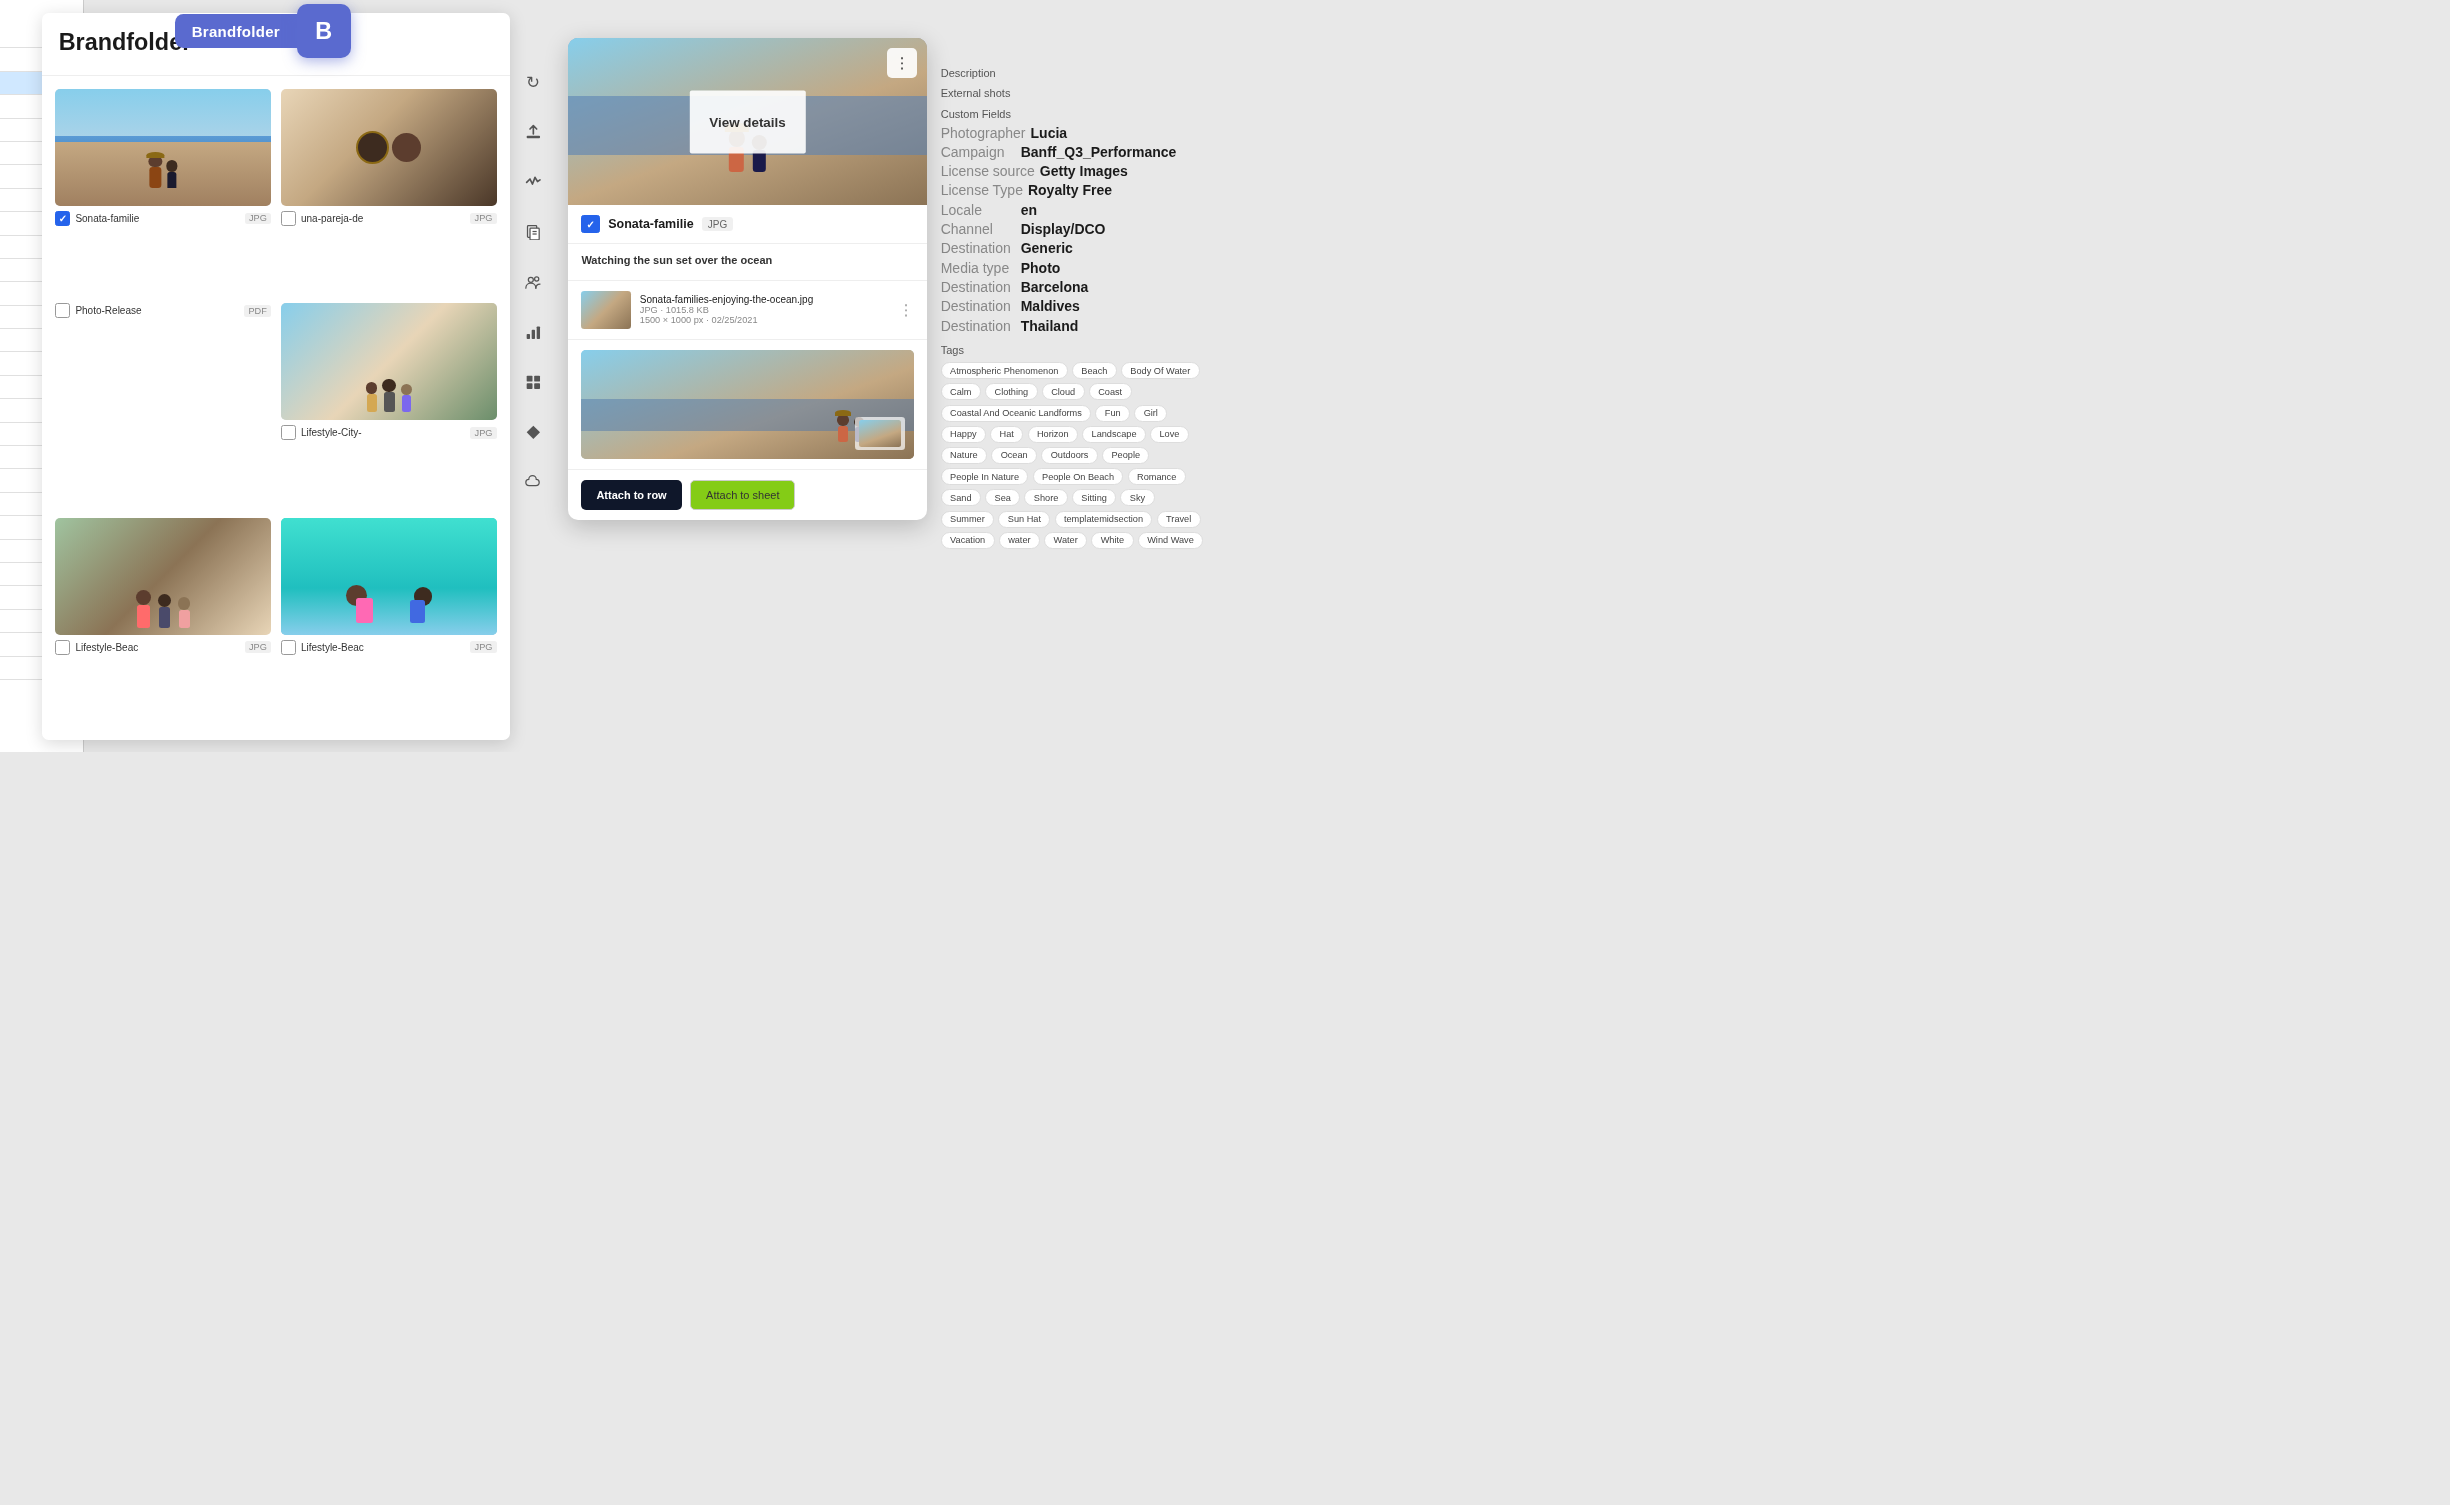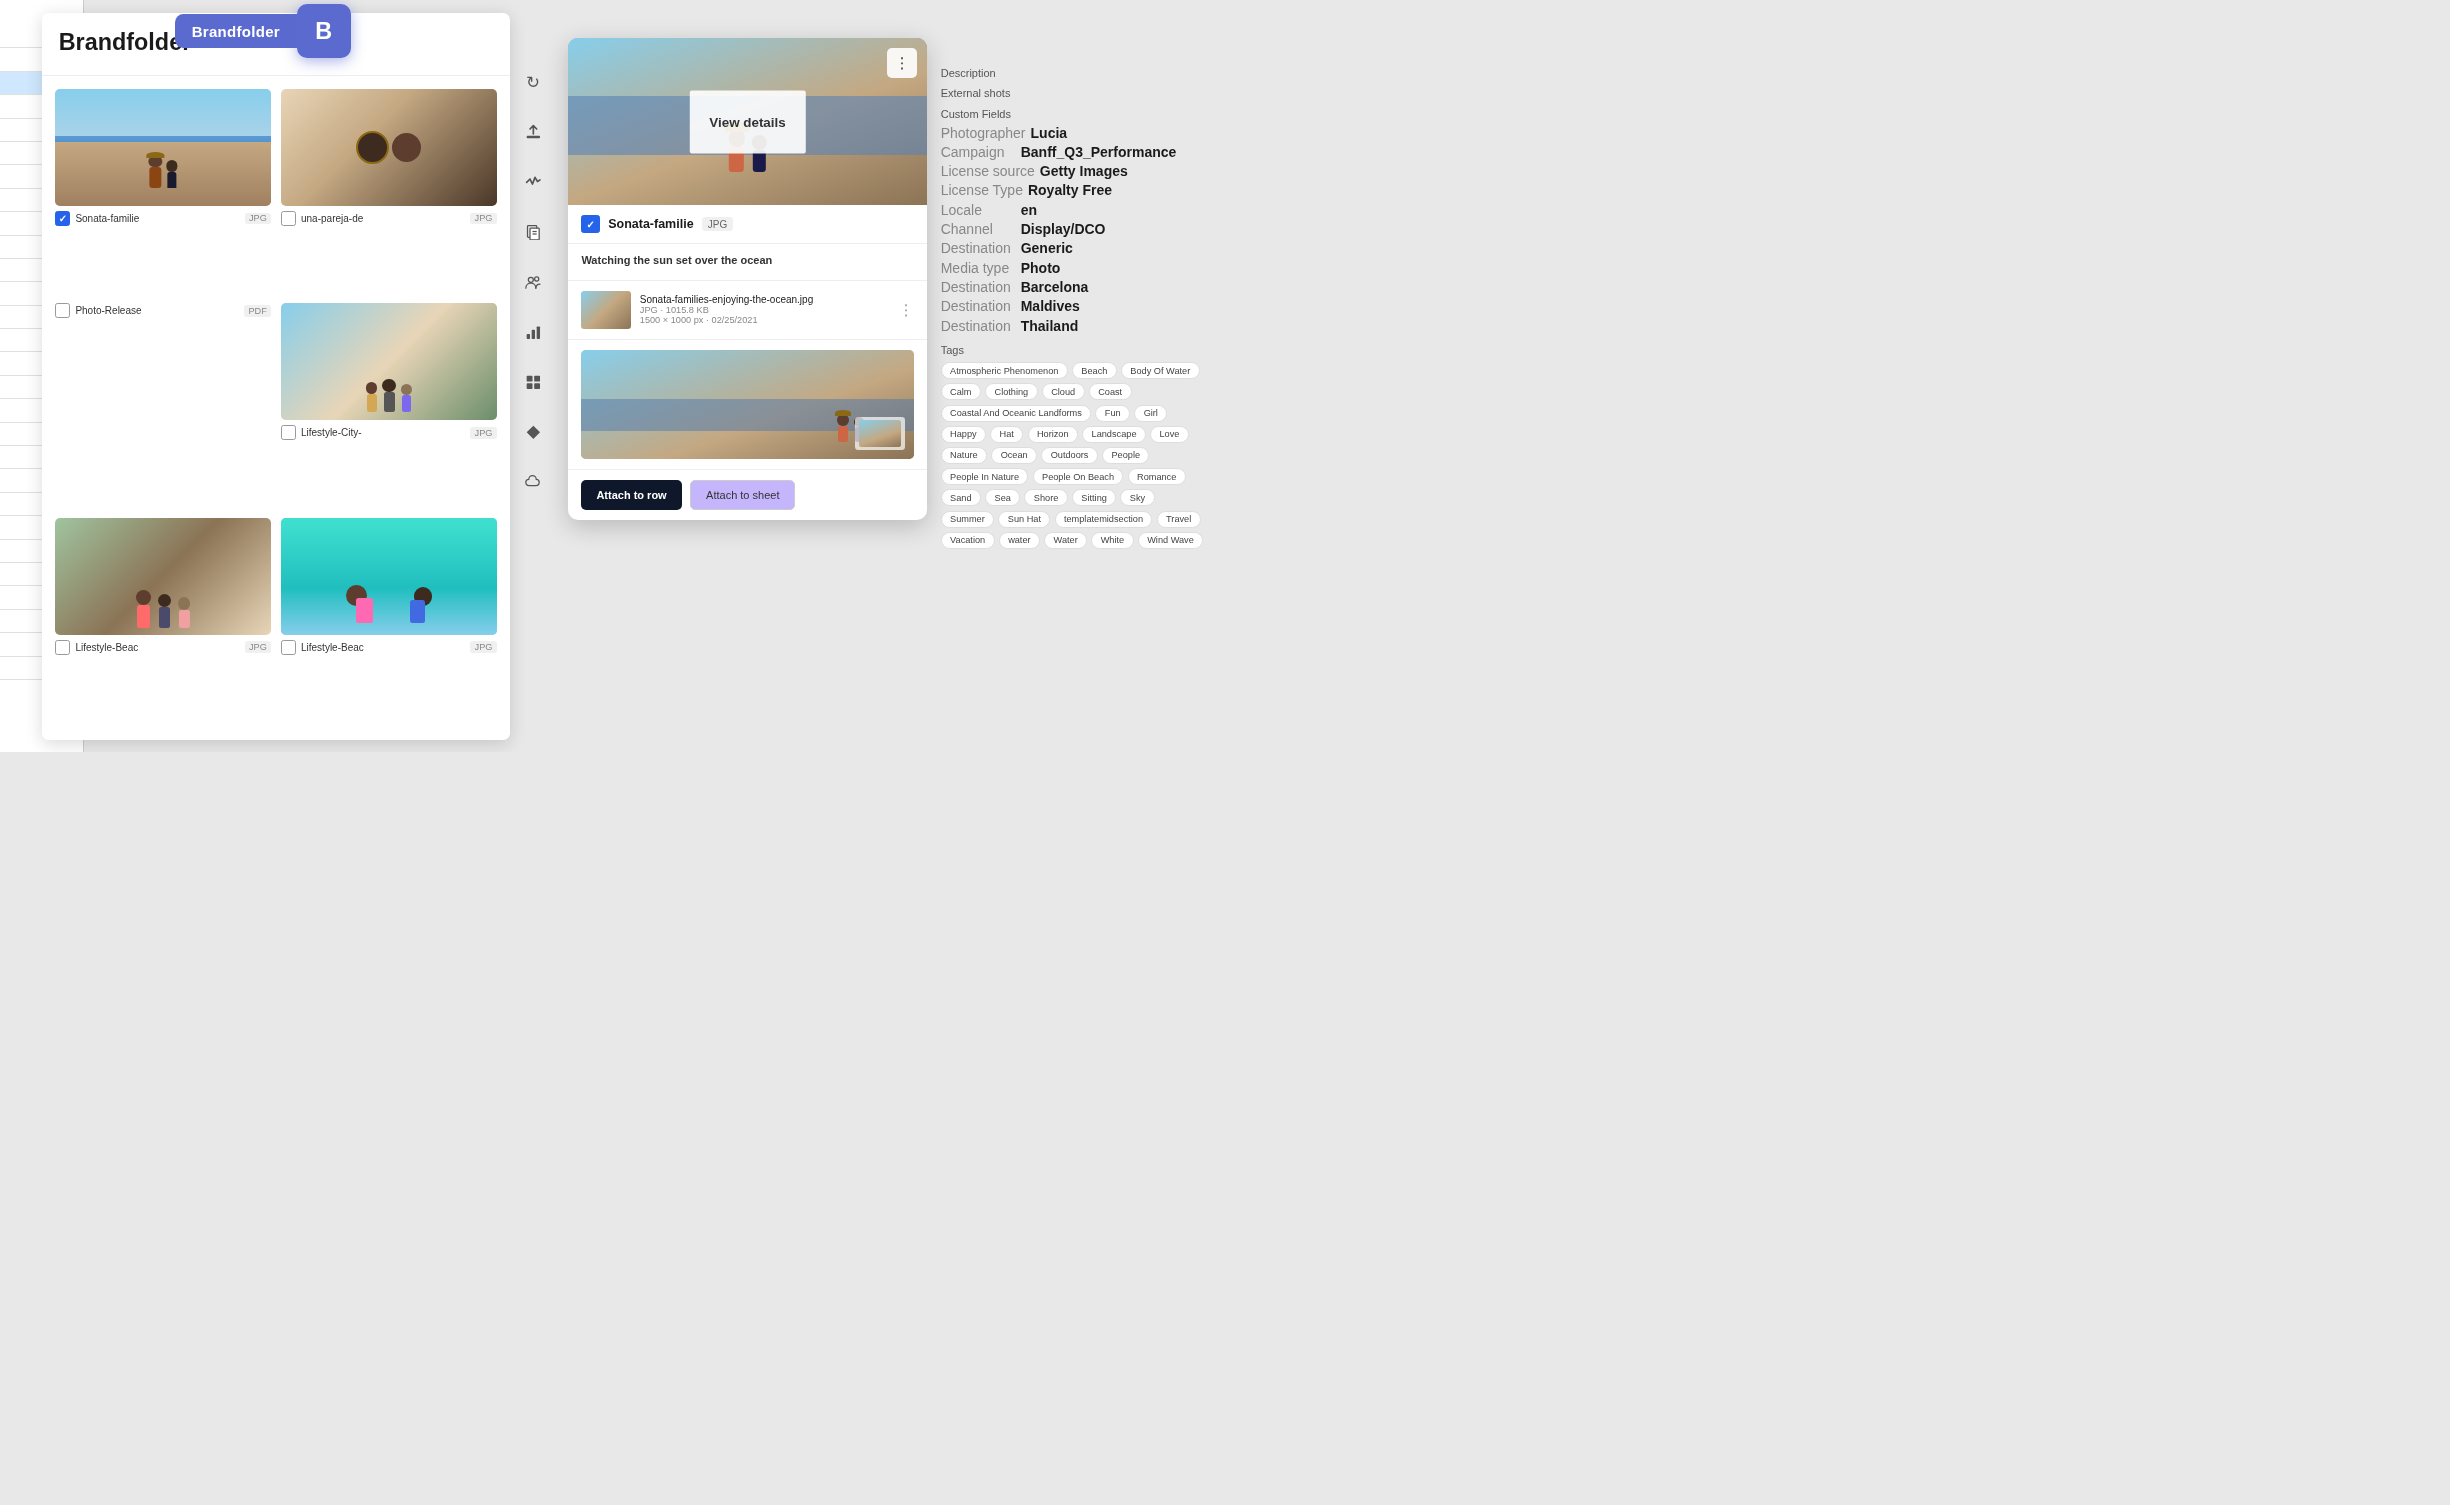--- a/index.html
+++ b/index.html
@@ -381,21 +381,21 @@
       color: #fff;
       border: none;
       border-radius: 5px;
       padding: 8.4px 15px;
       font-size: 11px;
       font-weight: 600;
       cursor: pointer;
     }
 
     .btn-attach-sheet {
-      background: #c4b5fd;
+      background: #84cc16;
       color: #333;
       border: 0.8px solid #ccc;
       border-radius: 5px;
       padding: 8.4px 15px;
       font-size: 11px;
       font-weight: 500;
       cursor: pointer;
     }
 
     

